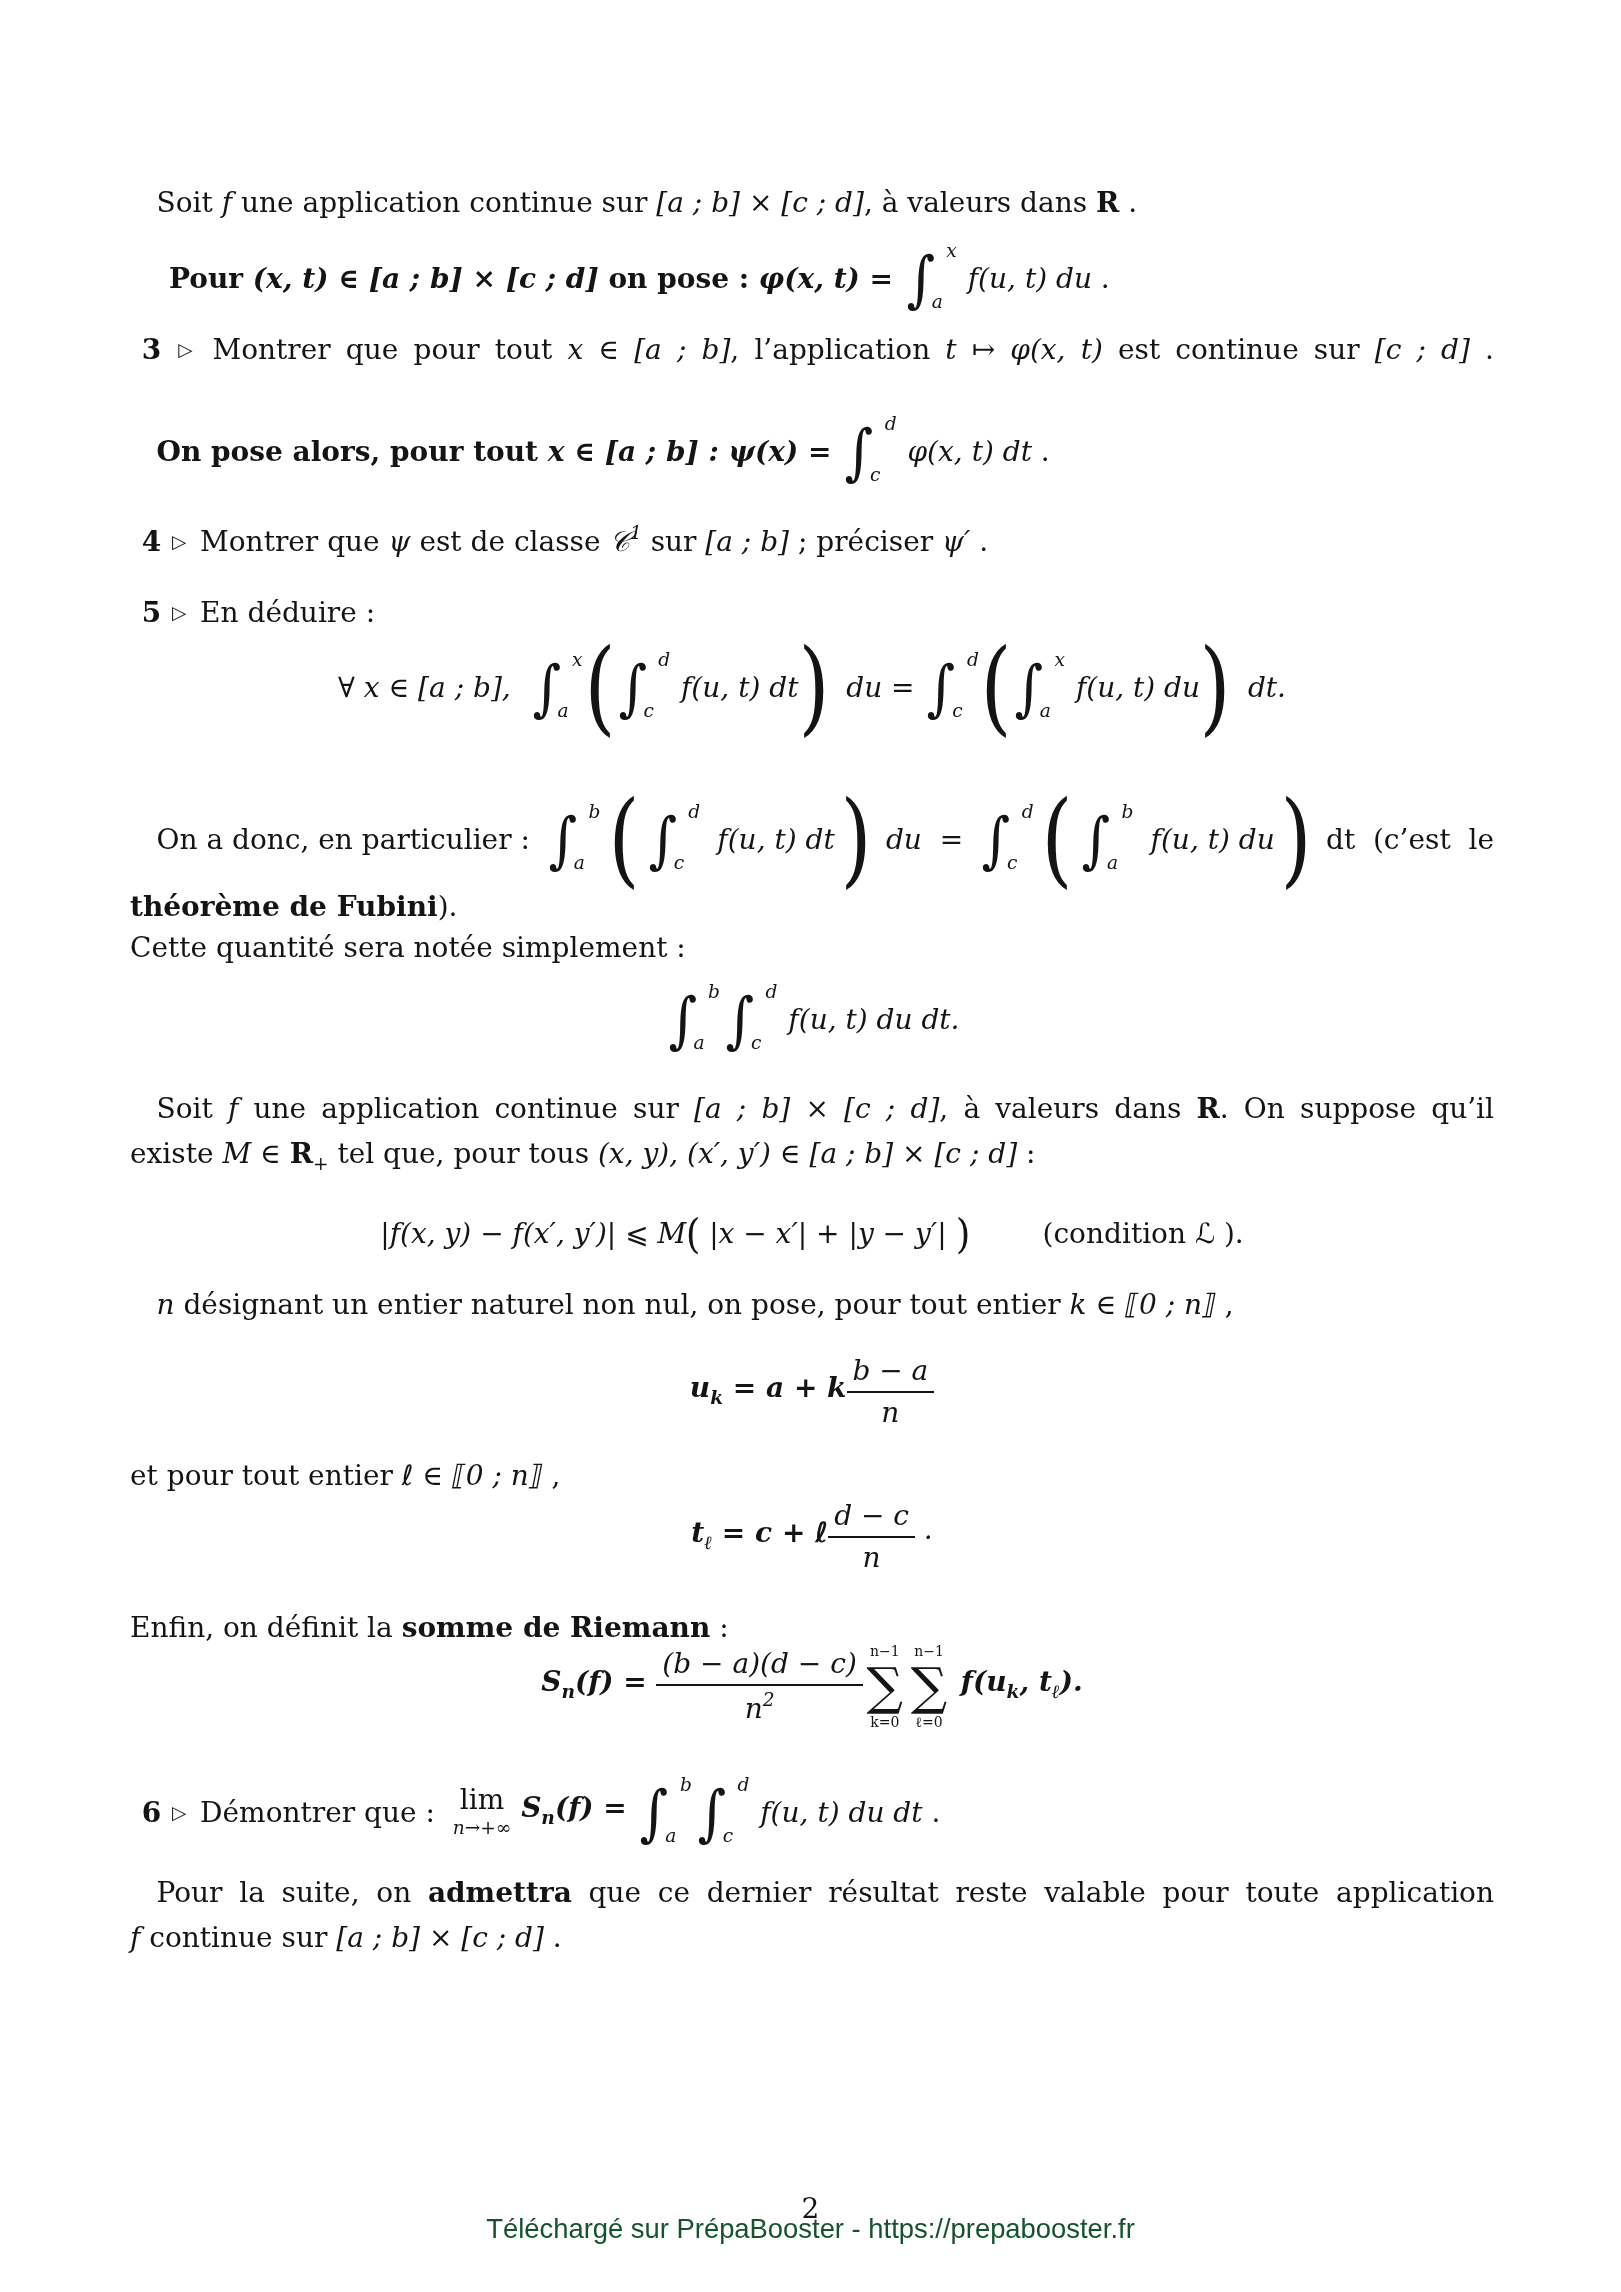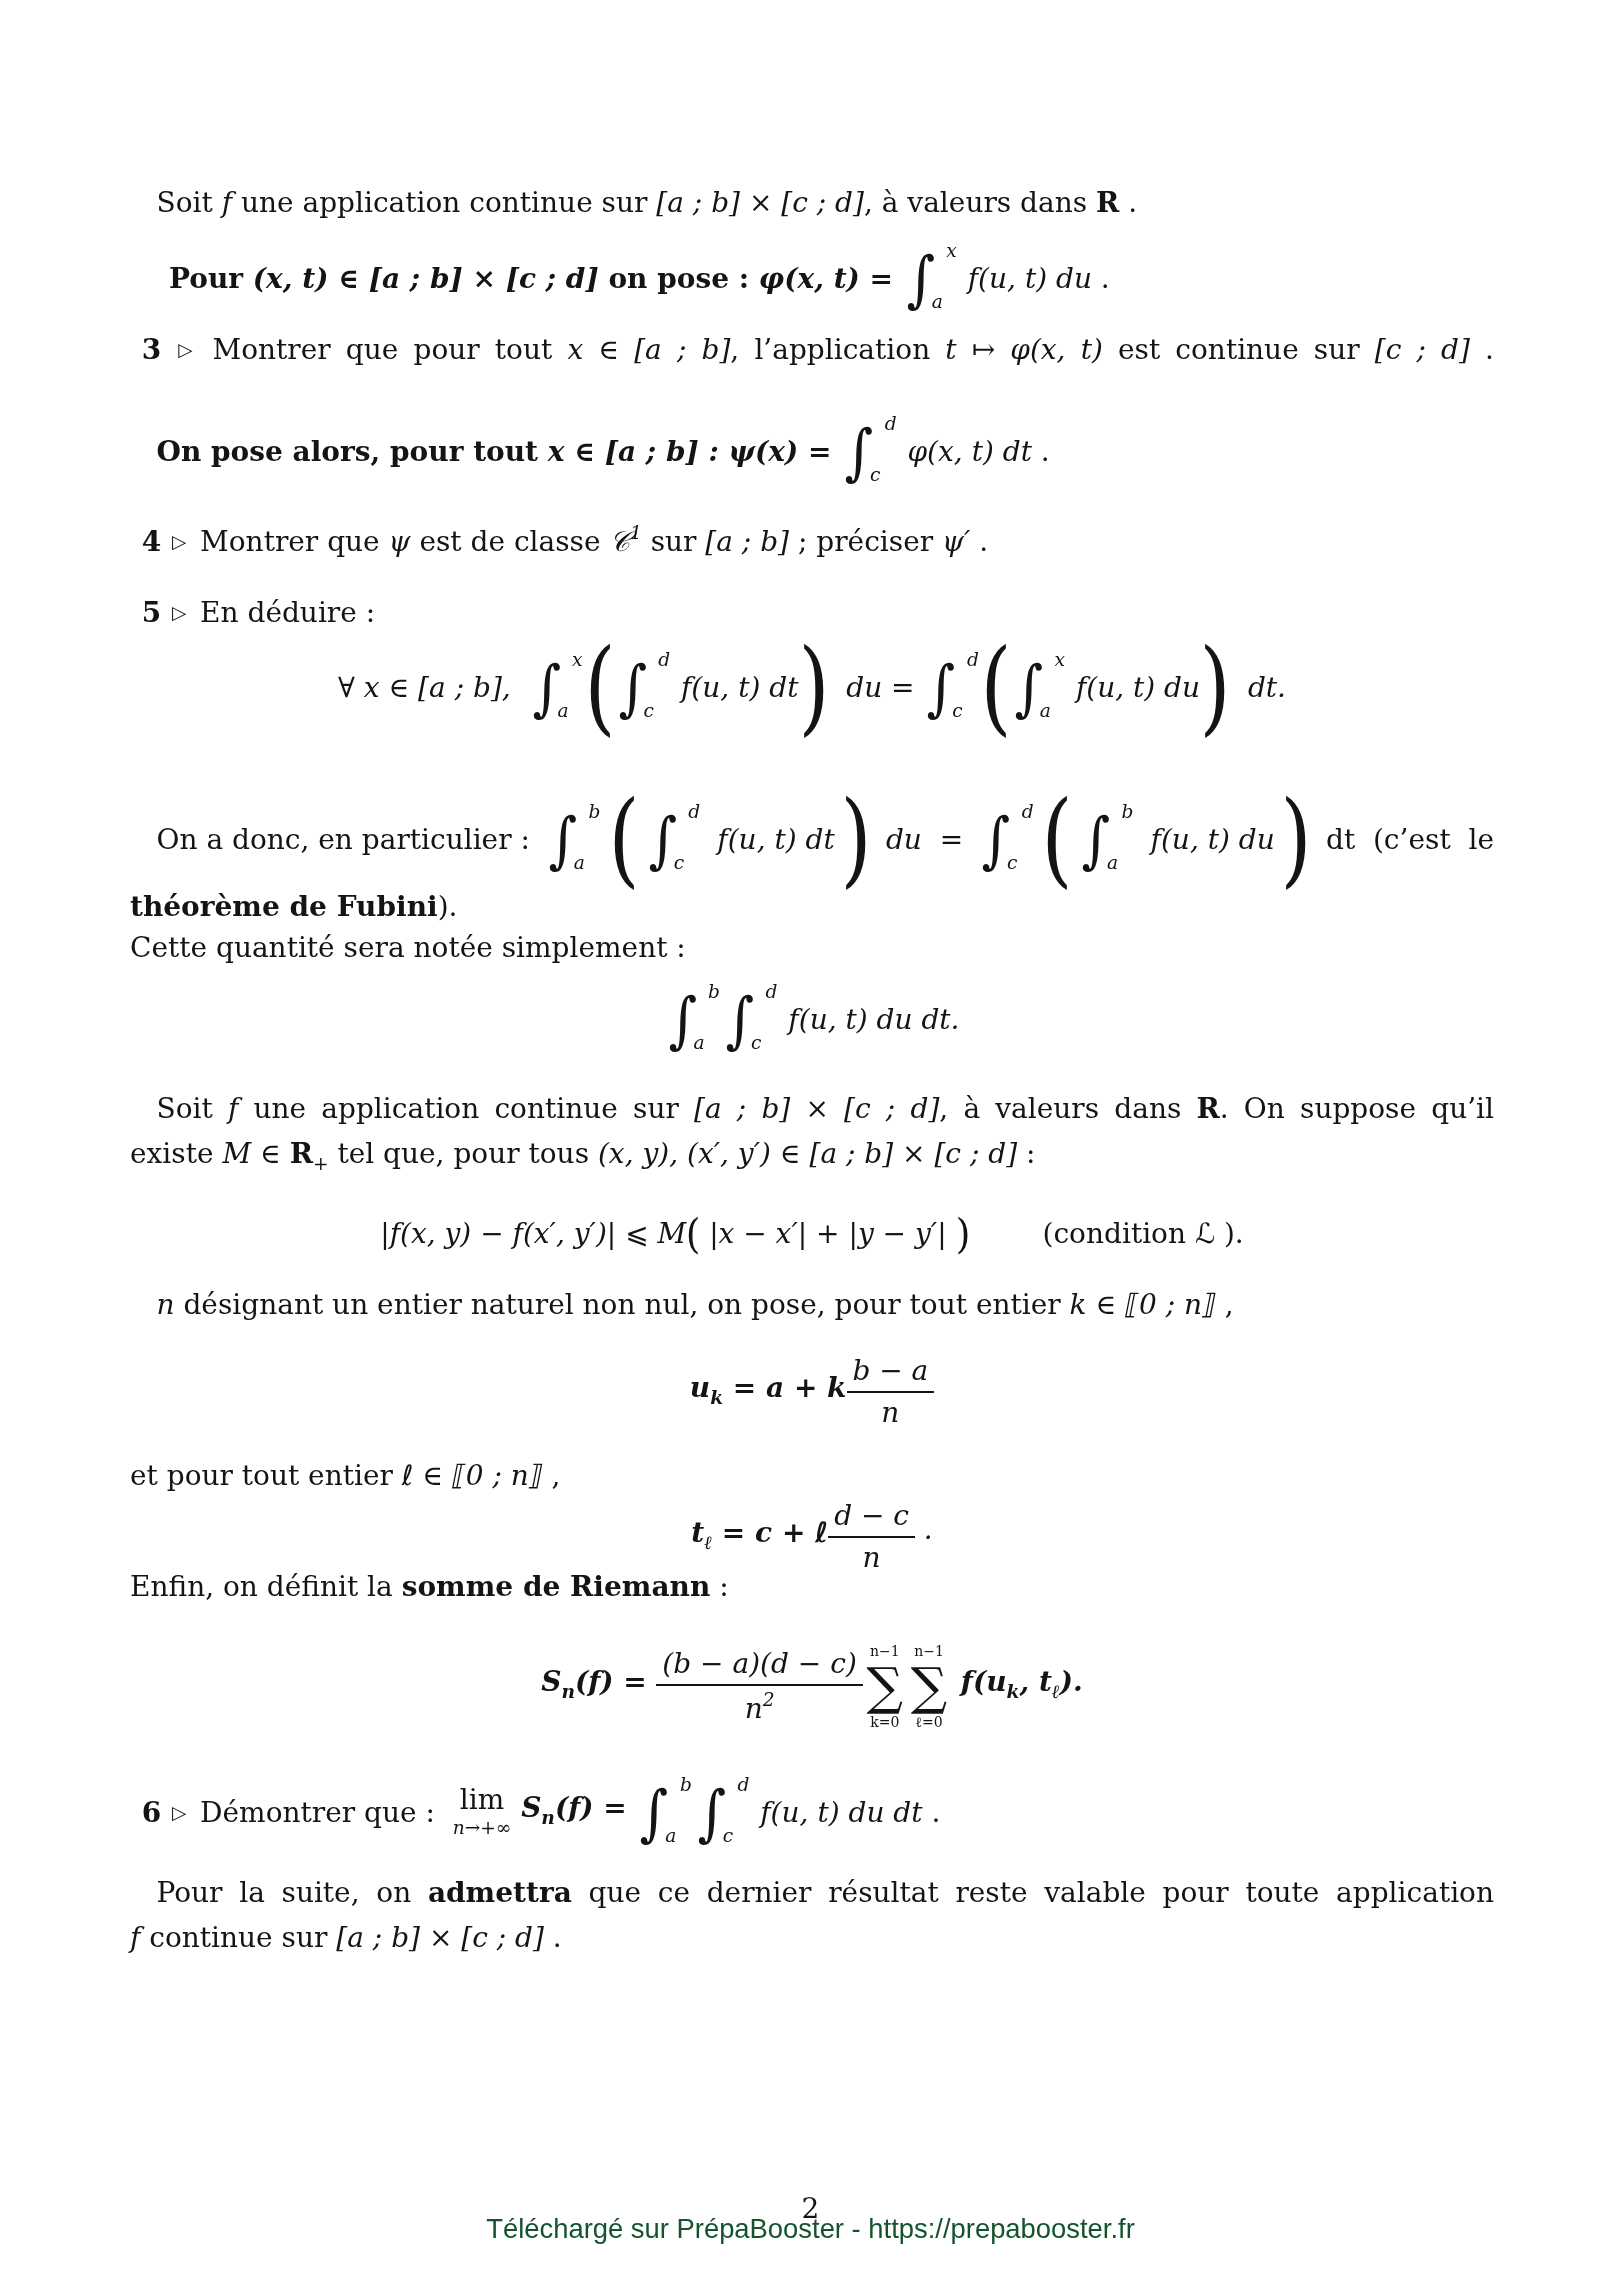--- a/index.html
+++ b/index.html
@@ -241,21 +241,21 @@
 
   <div class="abs fx ctr" style="top:1486px;height:102px">
     <span class="grp"><span class="m">t</span><span class="sub">ℓ</span><span class="m"> = c + ℓ</span></span>
     <span class="frac">
         <span class="fnum">d − c</span>
         <span class="fden">n</span>
       </span>
     <span class="m"> ·</span>
   </div>
 
-  <div class="abs" style="top:1568px">
+  <div class="abs" style="top:1609px">
     <span class="rm">Enfin, on définit la </span><span class="b">somme de Riemann</span><span class="rm"> :</span>
   </div>
 
   <div class="abs fx ctr" style="top:1625px;height:123px">
     <span class="grp"><span class="m">S</span><span class="sub">n</span><span class="m">(f) = </span></span>
     <span class="frac">
         <span class="fnum">(b − a)(d − c)</span>
         <span class="fden"><span>n</span><span class="sup">2</span></span>
       </span>
     <span class="sum">

